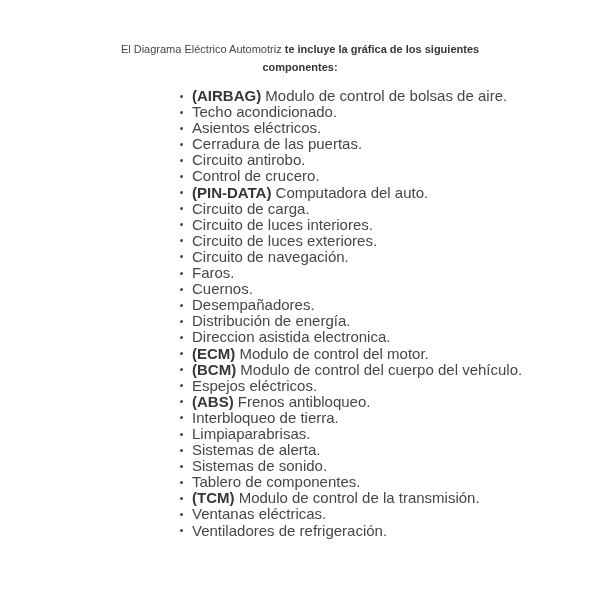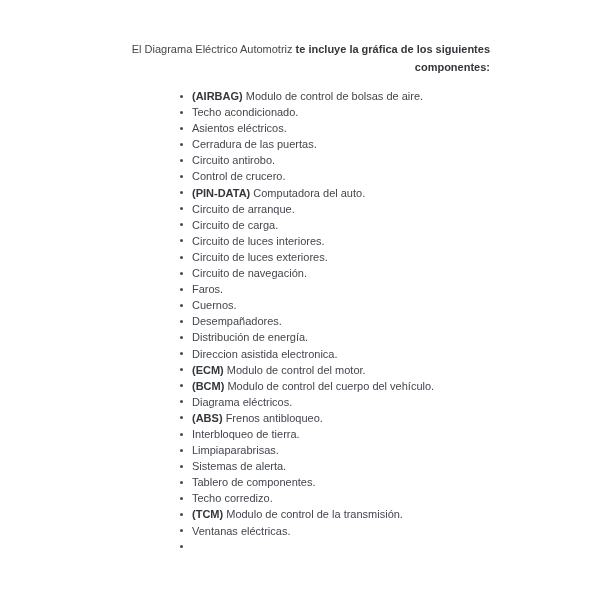--- a/index.html
+++ b/index.html
@@ -11,36 +11,36 @@
     overflow: hidden;
   }
   .page {
     width: 600px;
     height: 600px;
     padding-top: 40px;
   }
   .title {
     max-width: 380px;
     margin: 0 auto;
-    text-align: right;
+    text-align: center;
     font-size: 11px;
     line-height: 18px;
     color: #42474d;
   }
   .b {
     font-weight: 700;
     color: #33373b;
   }
   .list {
     list-style: none;
     margin-top: 12px;
     margin-left: 180px;
   }
   .list li {
-    font-size: 11px;
+    font-size: 15px;
     line-height: 16.1px;
     height: 16.1px;
     white-space: nowrap;
   }
   .bullet {
     display: inline-block;
     width: 3px;
     height: 3px;
     border-radius: 50%;
     background: #42474d;
@@ -58,36 +58,35 @@
     <span class="b">te incluye la gráfica de los siguientes componentes:</span>
   </p>
   <ul class="list" id="component-list">
       <li><span class="bullet"></span><span class="b">(AIRBAG)</span> <span>Modulo de control de bolsas de aire.</span></li>
       <li><span class="bullet"></span><span>Techo acondicionado.</span></li>
       <li><span class="bullet"></span><span>Asientos eléctricos.</span></li>
       <li><span class="bullet"></span><span>Cerradura de las puertas.</span></li>
       <li><span class="bullet"></span><span>Circuito antirobo.</span></li>
       <li><span class="bullet"></span><span>Control de crucero.</span></li>
       <li><span class="bullet"></span><span class="b">(PIN-DATA)</span> <span>Computadora del auto.</span></li>
-      <li><span class="bullet"></span><span>Circuito de arranque.</span></li>
       <li><span class="bullet"></span><span>Circuito de carga.</span></li>
       <li><span class="bullet"></span><span>Circuito de luces interiores.</span></li>
       <li><span class="bullet"></span><span>Circuito de luces exteriores.</span></li>
       <li><span class="bullet"></span><span>Circuito de navegación.</span></li>
       <li><span class="bullet"></span><span>Faros.</span></li>
       <li><span class="bullet"></span><span>Cuernos.</span></li>
       <li><span class="bullet"></span><span>Desempañadores.</span></li>
       <li><span class="bullet"></span><span>Distribución de energía.</span></li>
       <li><span class="bullet"></span><span>Direccion asistida electronica.</span></li>
       <li><span class="bullet"></span><span class="b">(ECM)</span> <span>Modulo de control del motor.</span></li>
       <li><span class="bullet"></span><span class="b">(BCM)</span> <span>Modulo de control del cuerpo del vehículo.</span></li>
-      <li><span class="bullet"></span><span>Diagrama eléctricos.</span></li>
+      <li><span class="bullet"></span><span>Espejos eléctricos.</span></li>
       <li><span class="bullet"></span><span class="b">(ABS)</span> <span>Frenos antibloqueo.</span></li>
       <li><span class="bullet"></span><span>Interbloqueo de tierra.</span></li>
       <li><span class="bullet"></span><span>Limpiaparabrisas.</span></li>
       <li><span class="bullet"></span><span>Sistemas de alerta.</span></li>
+      <li><span class="bullet"></span><span>Sistemas de sonido.</span></li>
       <li><span class="bullet"></span><span>Tablero de componentes.</span></li>
-      <li><span class="bullet"></span><span>Techo corredizo.</span></li>
       <li><span class="bullet"></span><span class="b">(TCM)</span> <span>Modulo de control de la transmisión.</span></li>
       <li><span class="bullet"></span><span>Ventanas eléctricas.</span></li>
-      <li><span class="bullet"></span></li>
+      <li><span class="bullet"></span><span>Ventiladores de refrigeración.</span></li>
     </ul>
 </div>
 
 </body></html>

